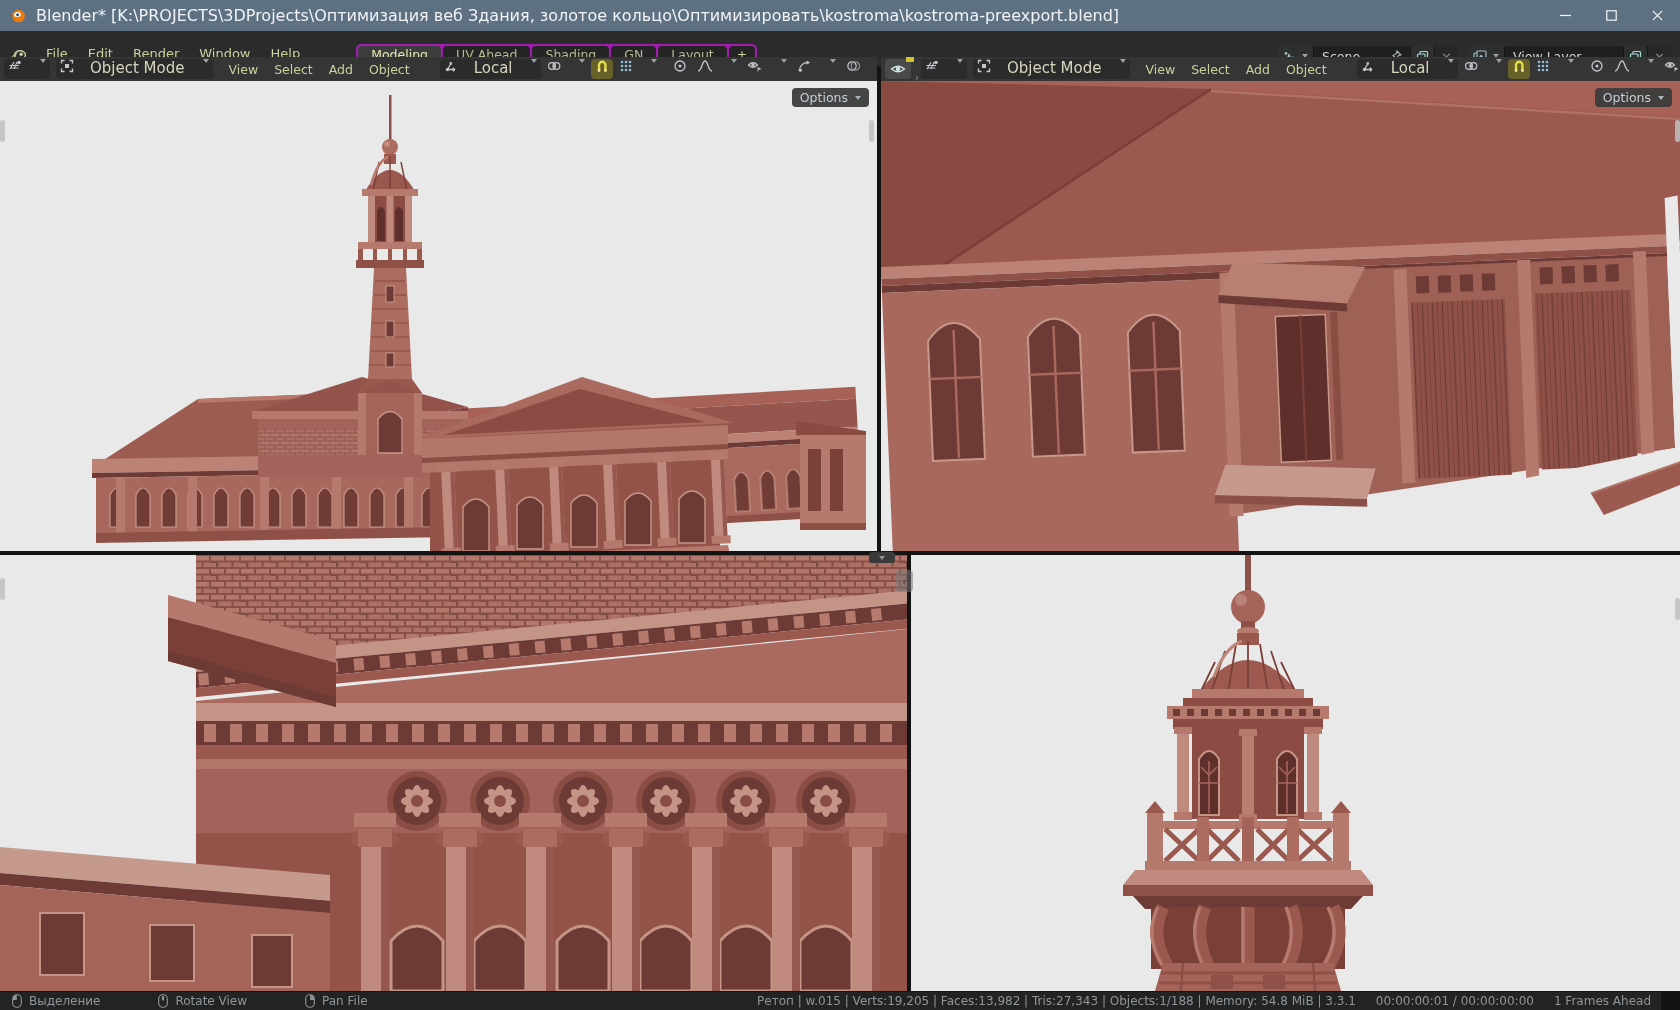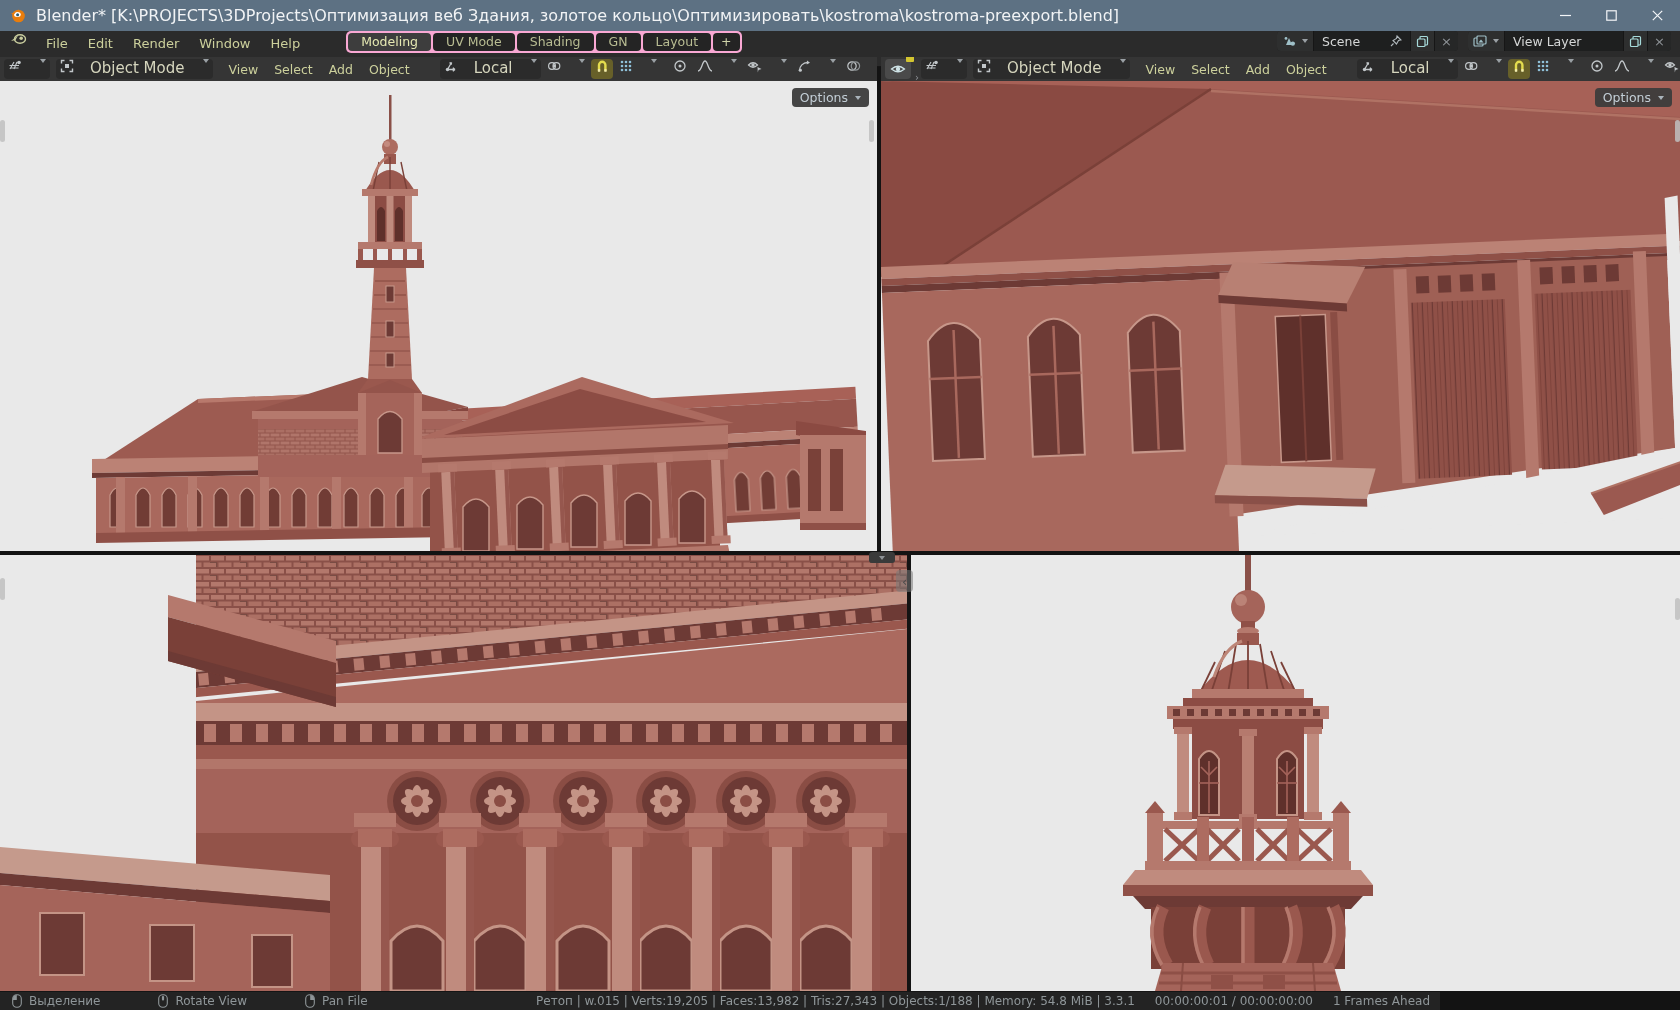--- a/index.html
+++ b/index.html
@@ -8,24 +8,24 @@
   #app{position:relative;width:1680px;height:1010px;background:#131313;overflow:hidden}
 
   
   #titlebar{position:absolute;left:0;top:0;width:1680px;height:31px;background:#5d7183;display:flex;align-items:center;color:#f1f3f5;font-size:16px}
   #titlebar .logo{margin:0 9px 0 10px;display:flex}
   #titlebar .win-controls{margin-left:auto;display:flex;height:100%}
   #titlebar .win-btn{width:46px;height:100%;display:flex;align-items:center;justify-content:center;color:#f4f6f8;font-size:14px}
   #titlebar .win-btn svg{display:block}
 
   
-  #topbar{position:absolute;left:0;top:31px;width:1680px;height:36px;background:#2b2b2b;display:flex;align-items:flex-start;border-bottom:1px solid #161616}
+  #topbar{position:absolute;left:0;top:31px;width:1680px;height:36px;background:#2b2b2b;display:flex;align-items:flex-end;border-bottom:1px solid #161616}
   .app-icon{margin:0 8px 0 10px}
   .menu-item{padding:0 10px;font-size:13px;color:#ccd09c;line-height:25px}
-  .tabs{display:flex;align-items:stretch;background:#f9a8d4;border-radius:5px;margin-left:36px;padding:2px;gap:2px;height:22px}
+  .tabs{display:flex;align-items:stretch;background:#a21caf;border-radius:5px;margin-left:46px;padding:2px;gap:2px;height:22px}
   .tab{padding:0 13px;font-size:12.5px;color:#b9bd93;background:#242424;border-radius:4px;line-height:18px}
   .tab.active{background:#3d3d3d;color:#e5e8b2}
   .tab.add{padding:0 8px;color:#cfd3a9}
   #topbar .right{margin-left:auto;display:flex;align-items:center;gap:10px;padding-right:9px}
   .id-block{display:flex;align-items:center;height:20px;background:#1e1f1f;border-radius:4px;overflow:hidden}
   .id-icon-btn{display:flex;align-items:center;gap:3px;background:#2e2f2f;height:100%;padding:0 5px;border-right:1px solid #161616}
   .id-field{display:flex;align-items:center;gap:6px;padding:0 8px;height:100%;min-width:96px;color:#d6d8d8;font-size:12.5px}
   .id-small-btn{display:flex;align-items:center;justify-content:center;width:24px;height:100%;background:#2e2f2f;border-left:1px solid #161616;color:#9fb3ba}
   .id-x{background:#262727;color:#8d9296;font-size:13px}
 
@@ -58,21 +58,21 @@
   .options-btn .chev{border-top-color:#aab4bb}
 
   
   .rgn-chip{position:absolute;background:#3a3a3a;border-radius:3px;display:flex;align-items:center;justify-content:center}
   #rgn-down{left:869px;top:552px;width:26px;height:11px}
   #rgn-down .chev{margin:0;border-top-color:#8e9296}
   #rgn-left{left:896px;top:570px;width:17px;height:22px;background:rgba(120,120,120,.55);color:#4b4b4b;font-size:13px;border-radius:4px}
   .edge-notch{position:absolute;width:5px;height:22px;background:#bfbfbf;border-radius:3px;opacity:.85}
 
   
-  #statusbar{position:absolute;left:0;top:991px;width:1440px;height:19px;background:#232323;border-top:1px solid #151515;display:flex;align-items:center;color:#8f9699;font-size:12px}
+  #statusbar{position:absolute;left:0;top:991px;width:1661px;height:19px;background:#232323;border-top:1px solid #151515;display:flex;align-items:center;color:#8f9699;font-size:12px}
   .hint{display:flex;align-items:center;gap:7px;margin-right:58px}
   .hint:first-child{margin-left:12px}
   #statusbar .right{margin-left:auto;display:flex;align-items:center;gap:20px;padding-right:10px}
 </style>
 </head>
 <body>
 
 <div id="app">
 
   <div id="titlebar">
@@ -113,21 +113,21 @@
         </svg>
     </span>
     <span class="menu-item">File</span>
     <span class="menu-item">Edit</span>
     <span class="menu-item">Render</span>
     <span class="menu-item">Window</span>
     <span class="menu-item">Help</span>
 
     <div class="tabs">
       <span class="tab active">Modeling</span>
-      <span class="tab">UV Mode</span>
+      <span class="tab">UV Ahead</span>
       <span class="tab">Shading</span>
       <span class="tab">GN</span>
       <span class="tab">Layout</span>
       <span class="tab add">+</span>
     </div>
 
     <div class="right">
       <div class="id-block">
         <span class="id-icon-btn">
           <svg width="15" height="13" viewBox="0 0 15 13">

